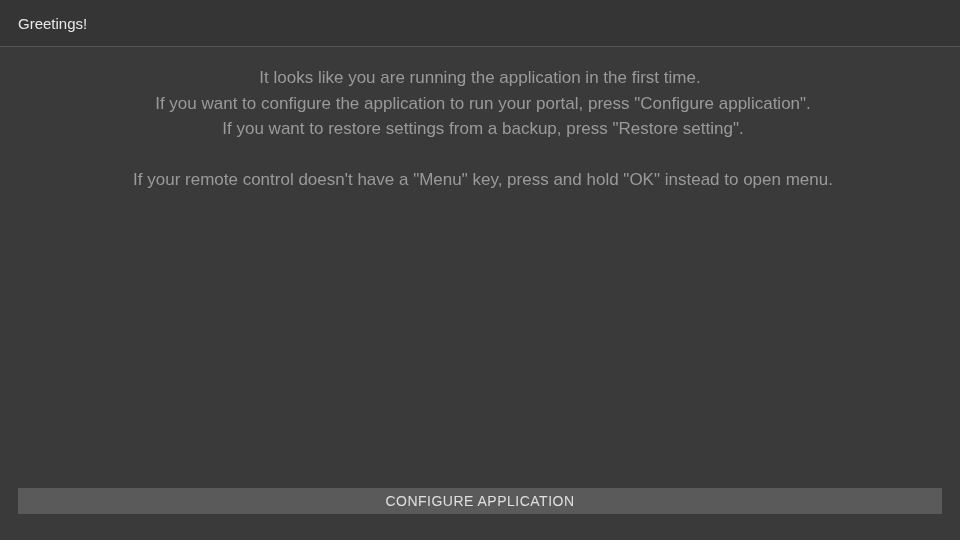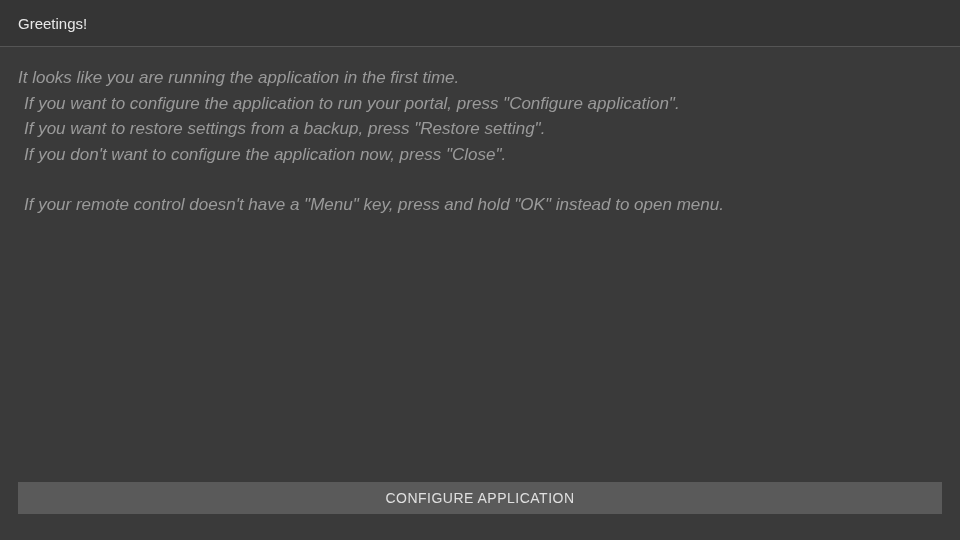--- a/index.html
+++ b/index.html
@@ -1,15 +1,15 @@
 <!DOCTYPE html>
 <html><head>
   <meta charset="utf-8">
   <style>
-    * { margin: 0; padding: 0; box-sizing: border-box; }
+    * { margin: 0; padding: 0; box-sizing: border-box; text-align: center; }
     body {
       width: 960px;
       height: 540px;
       background: #3a3a3a;
       font-family: Arial, Helvetica, sans-serif;
       overflow: hidden;
       position: relative;
     }
     .header {
       background: #353535;
@@ -27,36 +27,36 @@
       height: 1px;
       background: #555;
       width: 100%;
     }
     .content {
       padding: 18px 18px 0 18px;
       color: #9a9a9a;
       font-size: 17px;
       line-height: 1.5;
     }
-    .content .line { display: block; font-style: italic; }
+    .content .line { display: block; }
     .content .indent { padding-left: 6px; }
     .content .spacer { height: 25px; }
     .button-row {
       position: absolute;
       left: 18px;
       right: 18px;
       bottom: 26px;
       display: flex;
       gap: 10px;
     }
     .button {
       flex: 1;
       background: #5a5a5a;
       color: #e0e0e0;
-      height: 32px;
+      height: 26px;
       display: flex;
       align-items: center;
       justify-content: center;
       font-size: 14px;
       letter-spacing: 0.5px;
       font-weight: 500;
       cursor: pointer;
     }
   </style>
 </head>
@@ -64,20 +64,19 @@
 
 <div class="header">
   <span class="header-title">Greetings!</span>
 </div>
 <div class="divider"></div>
 
 <div class="content">
   <span class="line">It looks like you are running the application in the first time.</span>
   <span class="line indent">If you want to configure the application to run your portal, press "Configure application".</span>
   <span class="line indent">If you want to restore settings from a backup, press "Restore setting".</span>
-  <span class="line indent">If you don't want to configure the application now, press "Close".</span>
   <div class="spacer"></div>
   <span class="line indent">If your remote control doesn't have a "Menu" key, press and hold "OK" instead to open menu.</span>
 </div>
 
 <div class="button-row">
   <div class="button">CONFIGURE APPLICATION</div>
 </div>
 
 </body></html>

